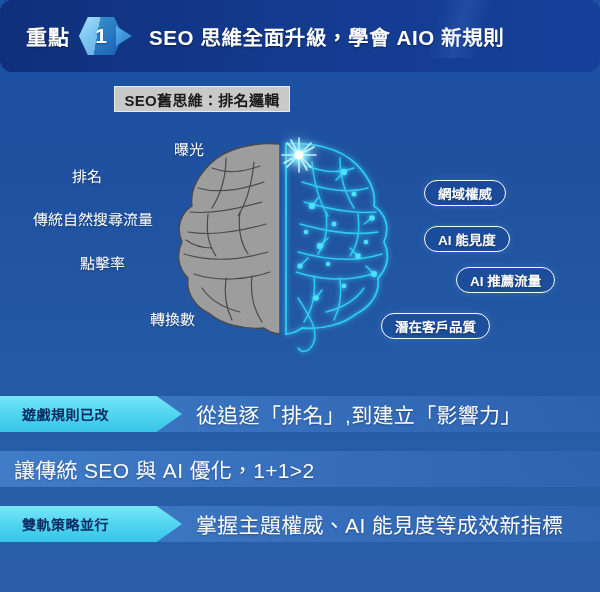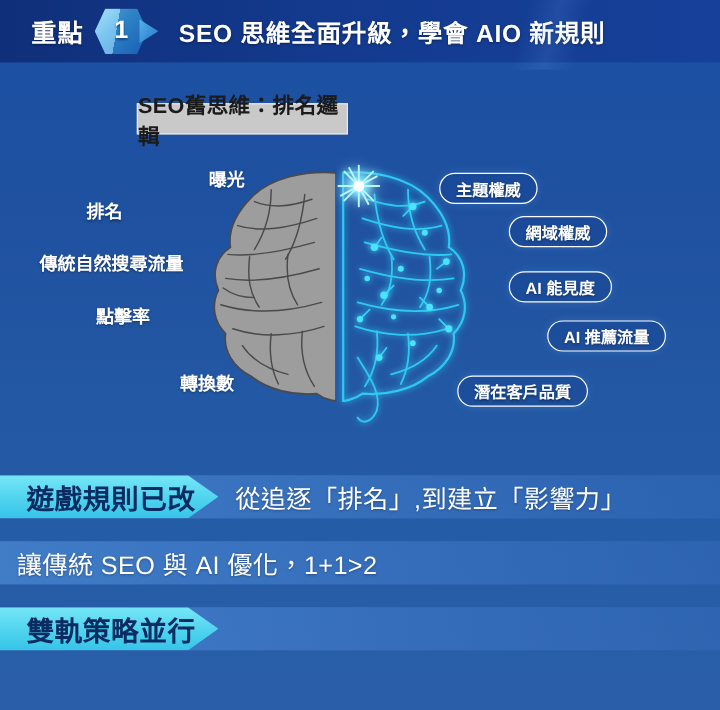--- a/index.html
+++ b/index.html
@@ -10,23 +10,23 @@
   }
   #page {
     position: relative;
     width: 600px; height: 592px;
     background: linear-gradient(180deg, #1b50a3 0%, #1f51a0 30%, #255ca6 72%, #2a5ea8 100%);
     overflow: hidden;
   }
 
   
   .header {
-    position: absolute; left: 0; top: 0; width: 600px; height: 52px;
+    position: absolute; left: 0; top: 0; width: 600px; height: 72px;
     background: linear-gradient(90deg, #102f7a 0%, #133a8e 45%, #16409a 100%);
-    display: flex; align-items: center;
+    display: flex; align-items: center; border-radius: 12px;
   }
   .header-sheen {
     position: absolute; right: 60px; top: 0; width: 160px; height: 58px;
     background: linear-gradient(105deg, rgba(255,255,255,0) 35%, rgba(120,180,255,.13) 50%, rgba(255,255,255,0) 65%);
     pointer-events: none;
   }
   .kicker {
     margin-left: 26px;
     color: #ffffff; font-size: 21px; font-weight: 700; letter-spacing: 1px;
     text-shadow: 0 1px 2px rgba(0,0,0,.45);
@@ -58,40 +58,40 @@
   }
   .header-title {
     margin-left: 26px; color: #ffffff; font-size: 20.5px; font-weight: 700;
     letter-spacing: .6px; text-shadow: 0 1px 2px rgba(0,0,0,.4);
   }
 
   
   .tabs { position: absolute; left: 114px; top: 86px; display: flex; height: 26px; }
   .tab {
     display: flex; align-items: center; justify-content: center;
-    font-size: 18px; font-weight: 700; letter-spacing: .3px;
+    font-size: 15px; font-weight: 700; letter-spacing: .3px;
   }
   .tab-old {
     width: 176px; background: #c9c9c9; color: #1b1b1b;
     border: 1px solid #e9e9e9;
   }
   .tab-new {
     width: 204px; background: linear-gradient(180deg, #6fe4f6 0%, #49d4ef 100%);
     color: #0c2f6b; border: 1px solid #bff2fb;
   }
 
   
   .stage { position: absolute; left: 0; top: 118px; width: 600px; height: 262px; }
 
   .brain { position: absolute; left: 168px; top: 10px; width: 230px; height: 236px; }
   .brain svg { display: block; width: 230px; height: 236px; overflow: visible; }
 
   
   .lab {
-    position: absolute; color: #ffffff; font-weight: 700; font-size: 15px;
+    position: absolute; color: #ffffff; font-weight: 400; font-size: 15px;
     text-shadow: 0 1px 2px rgba(0,0,0,.35); white-space: nowrap;
   }
   .lab-0 { left: 174px; top: 20px; }
   .lab-1 { left: 72px;  top: 47px; }
   .lab-2 { left: 33px;  top: 90px; }
   .lab-3 { left: 80px;  top: 134px; }
   .lab-4 { left: 150px; top: 190px; }
 
   
   .pill {
@@ -116,21 +116,21 @@
     display: flex; align-items: center;
     background: linear-gradient(90deg, rgba(86,150,226,.55) 0%, rgba(74,133,214,.42) 55%, rgba(62,116,200,.30) 100%);
   }
   .row-tag {
     position: relative; width: 182px; height: 36px; flex: 0 0 auto;
     background: linear-gradient(180deg, #76e6f7 0%, #4fd3ef 55%, #36c4e8 100%);
     clip-path: polygon(0% 0%, 86% 0%, 100% 50%, 86% 100%, 0% 100%);
     display: flex; align-items: center;
   }
   .row-tag span {
-    margin-left: 22px; color: #0b2c63; font-size: 23px; font-weight: 700; letter-spacing: .5px;
+    margin-left: 22px; color: #0b2c63; font-size: 14px; font-weight: 700; letter-spacing: .5px;
   }
   .row-desc {
     margin-left: 14px; color: #ffffff; font-size: 21px; font-weight: 400;
     letter-spacing: .3px; text-shadow: 0 1px 2px rgba(0,0,0,.3);
   }
 </style>
 </head>
 <body>
 
 <div id="page">
@@ -279,21 +279,20 @@
                 <path d="M12 -12 L -12 12"></path>
               <path d="M-8 -15 L 8 15"></path>
                 <path d="M15 -8 L -15 8"></path>
             </g>
             <circle r="4.6" fill="#ffffff"></circle>
           </g>
         </g>
       </svg>
     </div>
 
-    <div class="pill pill-0">主題權威</div>
     <div class="pill pill-1">網域權威</div>
     <div class="pill pill-2">AI 能見度</div>
     <div class="pill pill-3">AI 推薦流量</div>
     <div class="pill pill-4">潛在客戶品質</div>
   </div>
 
   <div class="rows">
 
     <div class="row">
       <div class="row-tag">
@@ -303,16 +302,17 @@
     </div>
 
     <div class="row">
       <div class="row-desc">讓傳統 SEO 與 AI 優化，1+1&gt;2</div>
     </div>
 
     <div class="row">
       <div class="row-tag">
         <span>雙軌策略並行</span>
       </div>
+      <div class="row-desc">掌握主題權威、AI 能見度等成效新指標</div>
     </div>
 
   </div>
 </div>
 
 </body></html>

